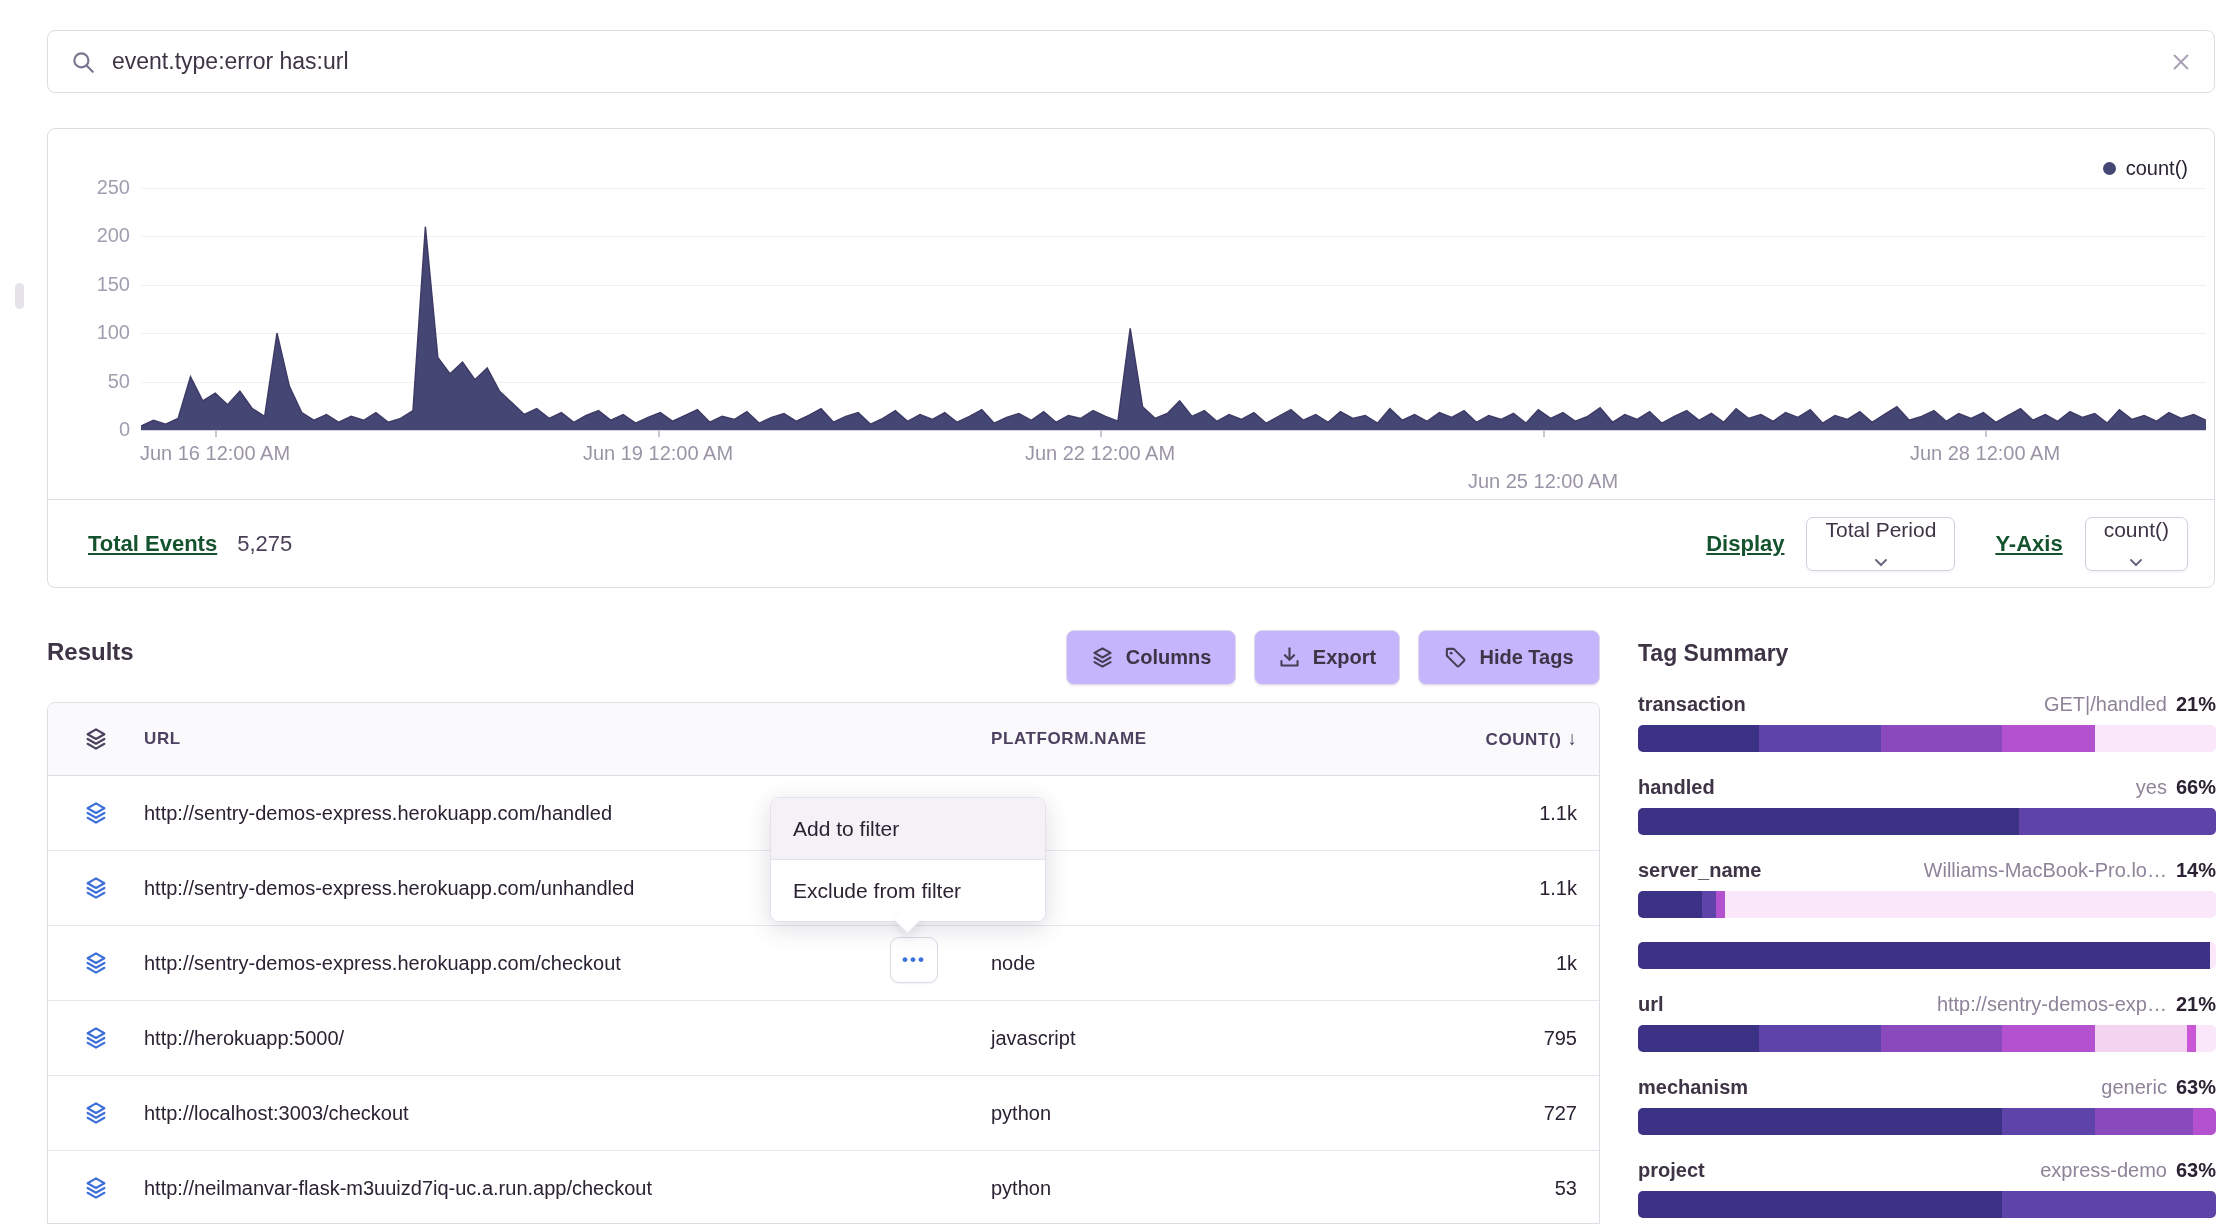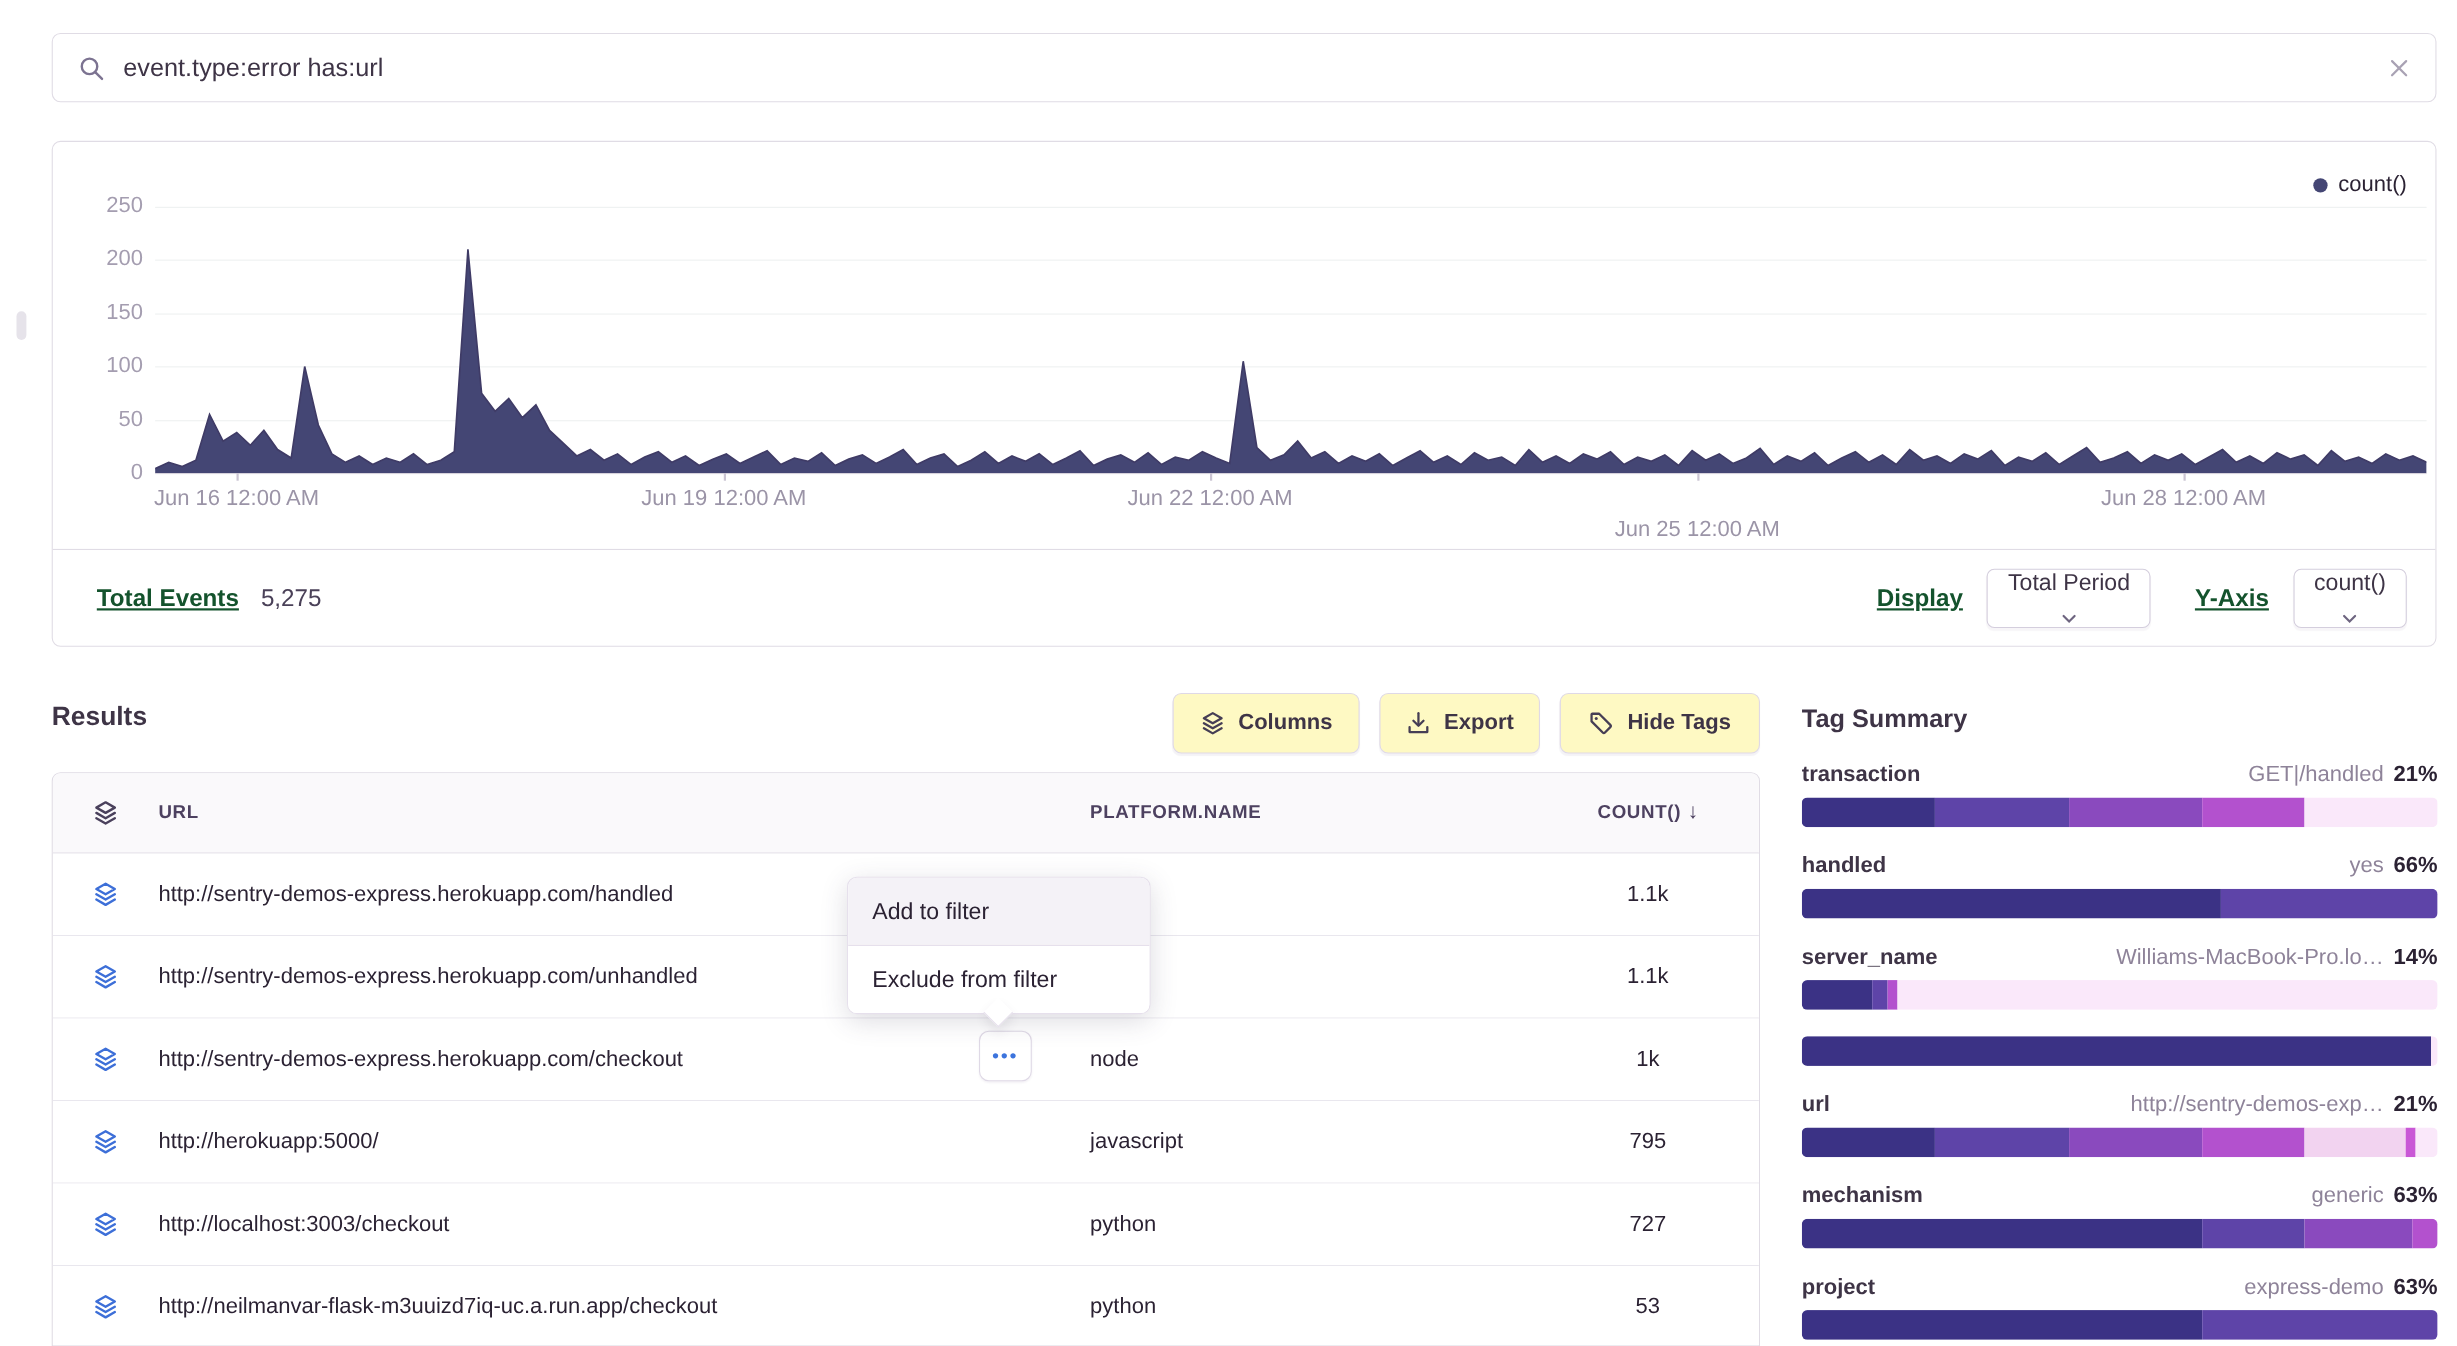--- a/index.html
+++ b/index.html
@@ -35,33 +35,33 @@
   .bold-label{font-weight:bold;font-size:22px;color:#14532d;text-decoration:underline;}
   #total-events-value{font-size:22px;color:#4A4158;margin-left:20px;}
   .footer-spacer{flex:1;}
   .dropdown{height:54px;border:1px solid #D4CEDD;border-radius:7px;background:#fff;display:flex;
             align-items:center;gap:12px;padding:0 18px;box-sizing:border-box;
             font-size:21px;color:#3E3446;box-shadow:0 2px 1px rgba(45,0,85,0.04);flex-direction:column;}
   .dd-gap-l{margin-left:22px;} .dd-gap-xl{margin-left:40px;}
 
   
   #results-title{left:47px;top:638px;font-size:24px;font-weight:bold;color:#3E3446;}
-  .toolbar-btn{top:630px;height:55px;border:1px solid #DFD9E6;border-radius:8px;background:#fef9c3;
+  .toolbar-btn{top:630px;height:55px;border:1px solid #DFD9E6;border-radius:8px;background:#c4b5fd;
                display:flex;align-items:center;justify-content:center;gap:12px;box-sizing:border-box;
                font-size:20px;font-weight:bold;color:#3E3446;box-shadow:0 2px 1px rgba(45,0,85,0.05);}
   #btn-columns{left:1066px;width:170px;} #btn-export{left:1254px;width:146px;} #btn-hidetags{left:1418px;width:182px;}
 
   
   #results-table{left:47px;top:702px;width:1553px;height:522px;border:1px solid #E0DCE5;
                  border-radius:8px 8px 0 0;background:#fff;box-sizing:border-box;overflow:hidden;}
   #table-header{height:72px;background:#FAF9FB;border-bottom:1px solid #E0DCE5;display:flex;align-items:center;}
   .col-icon{width:96px;display:flex;justify-content:center;flex-shrink:0;}
   .col-url{width:847px;flex-shrink:0;}
   .col-platform{flex:1;}
-  .col-count{width:180px;text-align:center;padding-right:22px;box-sizing:border-box;flex-shrink:0;}
+  .col-count{width:180px;text-align:right;padding-right:22px;box-sizing:border-box;flex-shrink:0;}
   .hdr-text{font-size:17px;font-weight:bold;color:#4D4160;letter-spacing:0.6px;}
   #sort-icon{font-size:19px;font-weight:bold;color:#4D4160;margin-left:6px;}
   .t-row{height:74px;border-bottom:1px solid #E9E7EE;display:flex;align-items:center;background:#fff;}
   .cell-text{font-size:20px;color:#2B2233;white-space:nowrap;overflow:hidden;}
 
   
   #ellipsis-btn{left:890px;top:937px;width:46px;height:44px;border:1px solid #DFD9E6;border-radius:9px;
                 background:#fff;display:flex;align-items:center;justify-content:center;z-index:5;
                 color:#3C74DD;font-size:17px;font-weight:bold;letter-spacing:2px;box-shadow:0 1px 2px rgba(45,0,85,0.06);}
 

